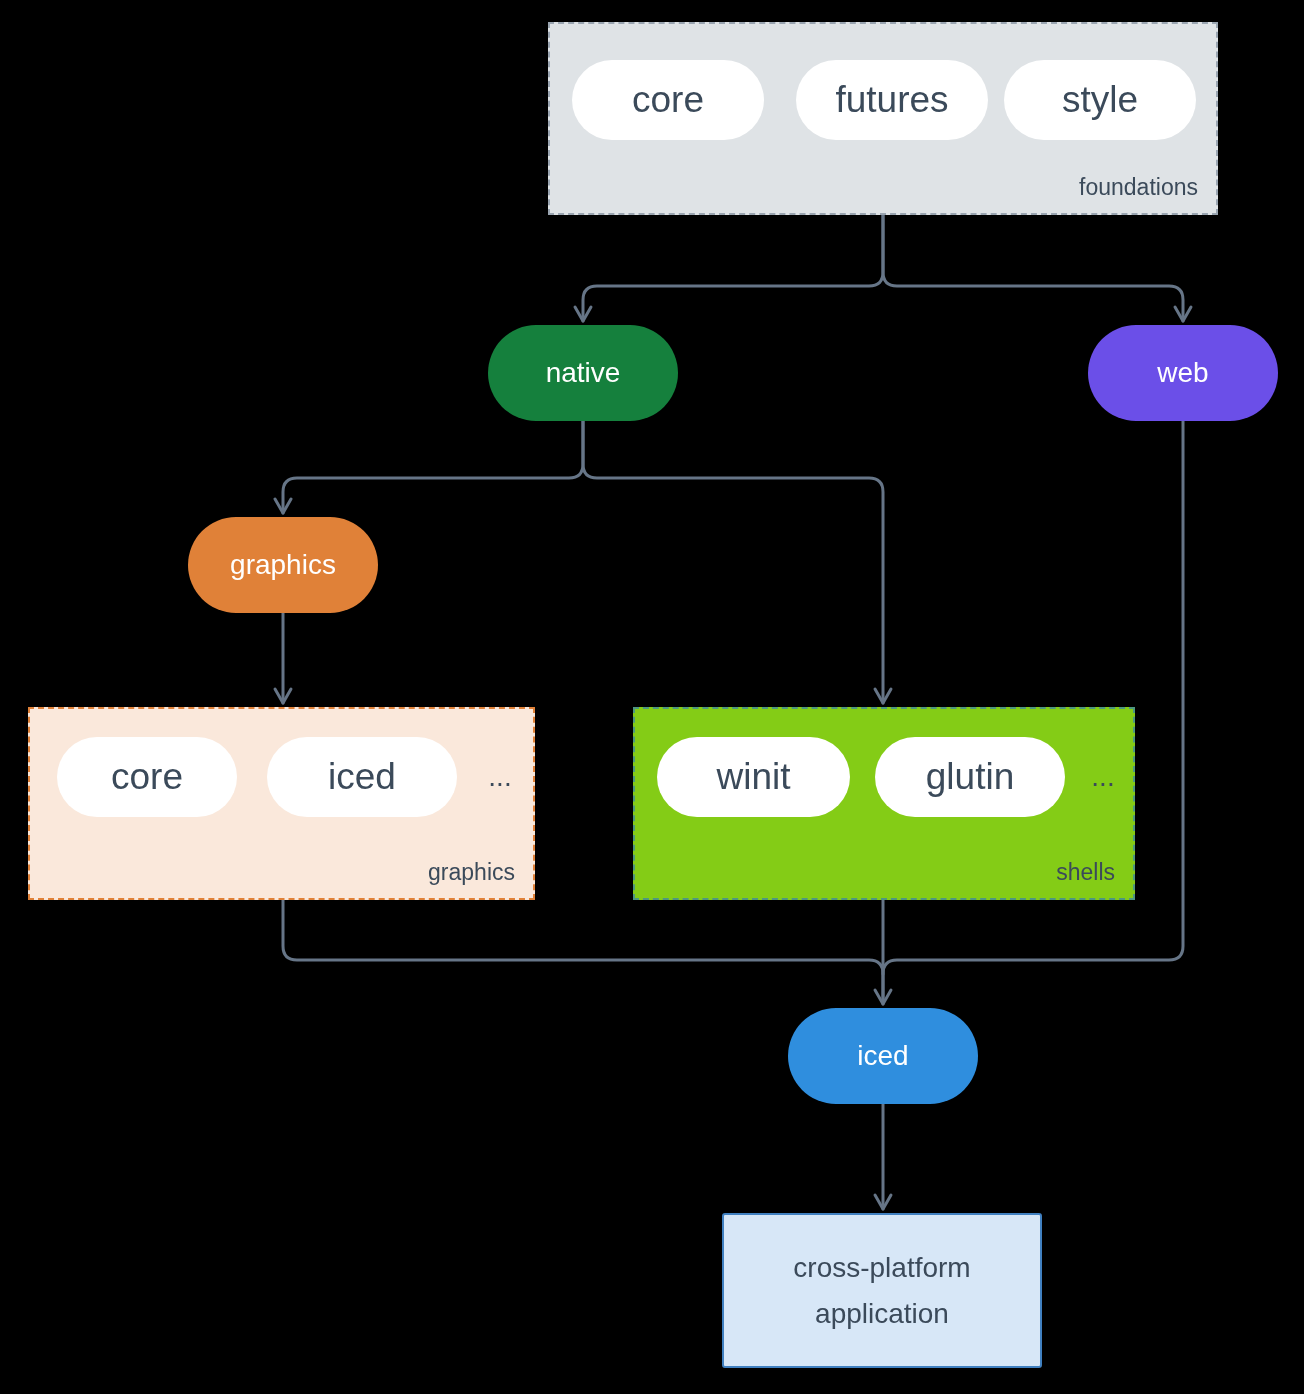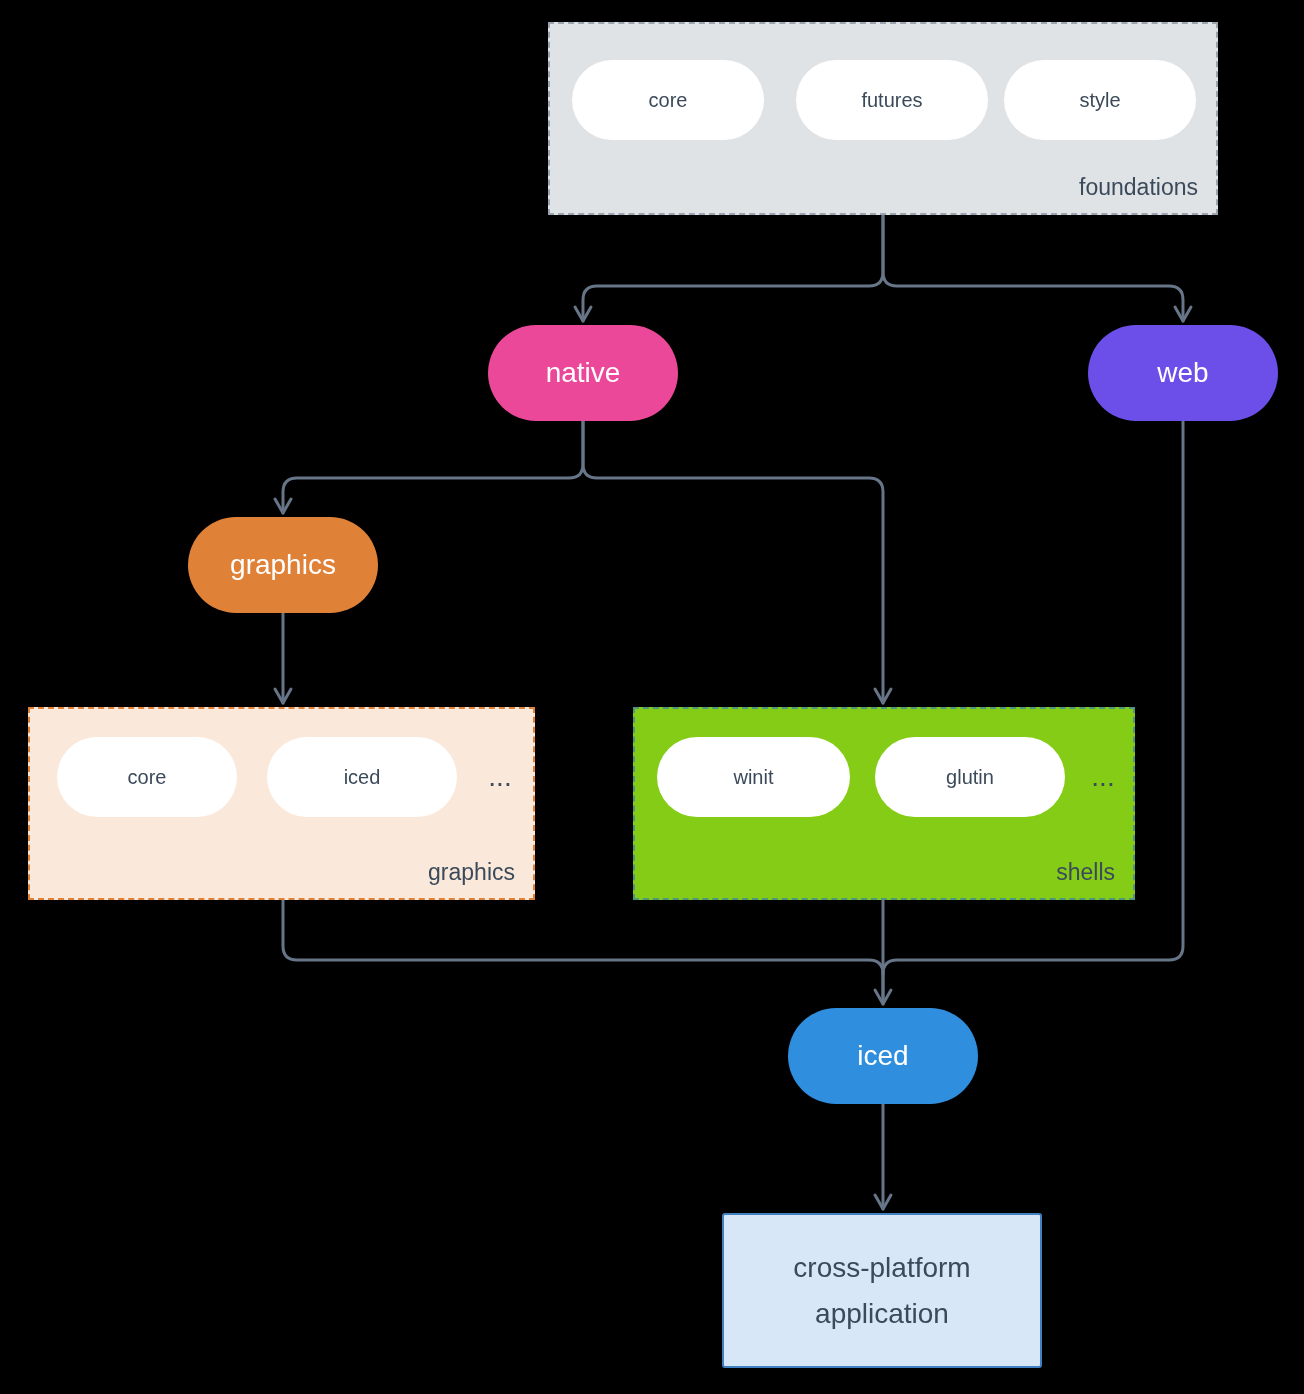--- a/index.html
+++ b/index.html
@@ -25,21 +25,21 @@
     bottom: 12px;
     font-size: 23px;
     color: #3b4a5a;
   }
   .pill {
     position: absolute;
     height: 80px;
     border-radius: 999px;
     background: #ffffff;
     color: #3b4a5a;
-    font-size: 20px;
+    font-size: 37px;
     display: flex;
     align-items: center;
     justify-content: center;
   }
   .dots {
     position: absolute;
     top: 28px;
     height: 80px;
     width: 40px;
     display: flex;
@@ -125,21 +125,21 @@
     <path class="wire" d="M 883 1104 L 883 1209" marker-end="url(#arrow)"></path>
   </svg>
 
   <div class="group g-foundations" style="background-color: rgb(223, 227, 230); border-color: rgb(154, 165, 177);">
     <div class="pill p0">core</div>
     <div class="pill p1">futures</div>
     <div class="pill p2">style</div>
     <div class="group-label">foundations</div>
   </div>
 
-  <div class="node n-native" style="background-color: #ec4899;">native</div>
+  <div class="node n-native" style="background-color: #15803d;">native</div>
   <div class="node n-web" style="background-color: rgb(107, 79, 232);">web</div>
 
   <div class="node n-graphics" style="background-color: rgb(224, 129, 56);">graphics</div>
 
   <div class="group g-renderers" style="background-color: rgb(250, 232, 219); border-color: rgb(224, 129, 56);">
     <div class="pill p0">core</div>
     <div class="pill p1">iced</div>
     <div class="dots">...</div>
     <div class="group-label">graphics</div>
   </div>

